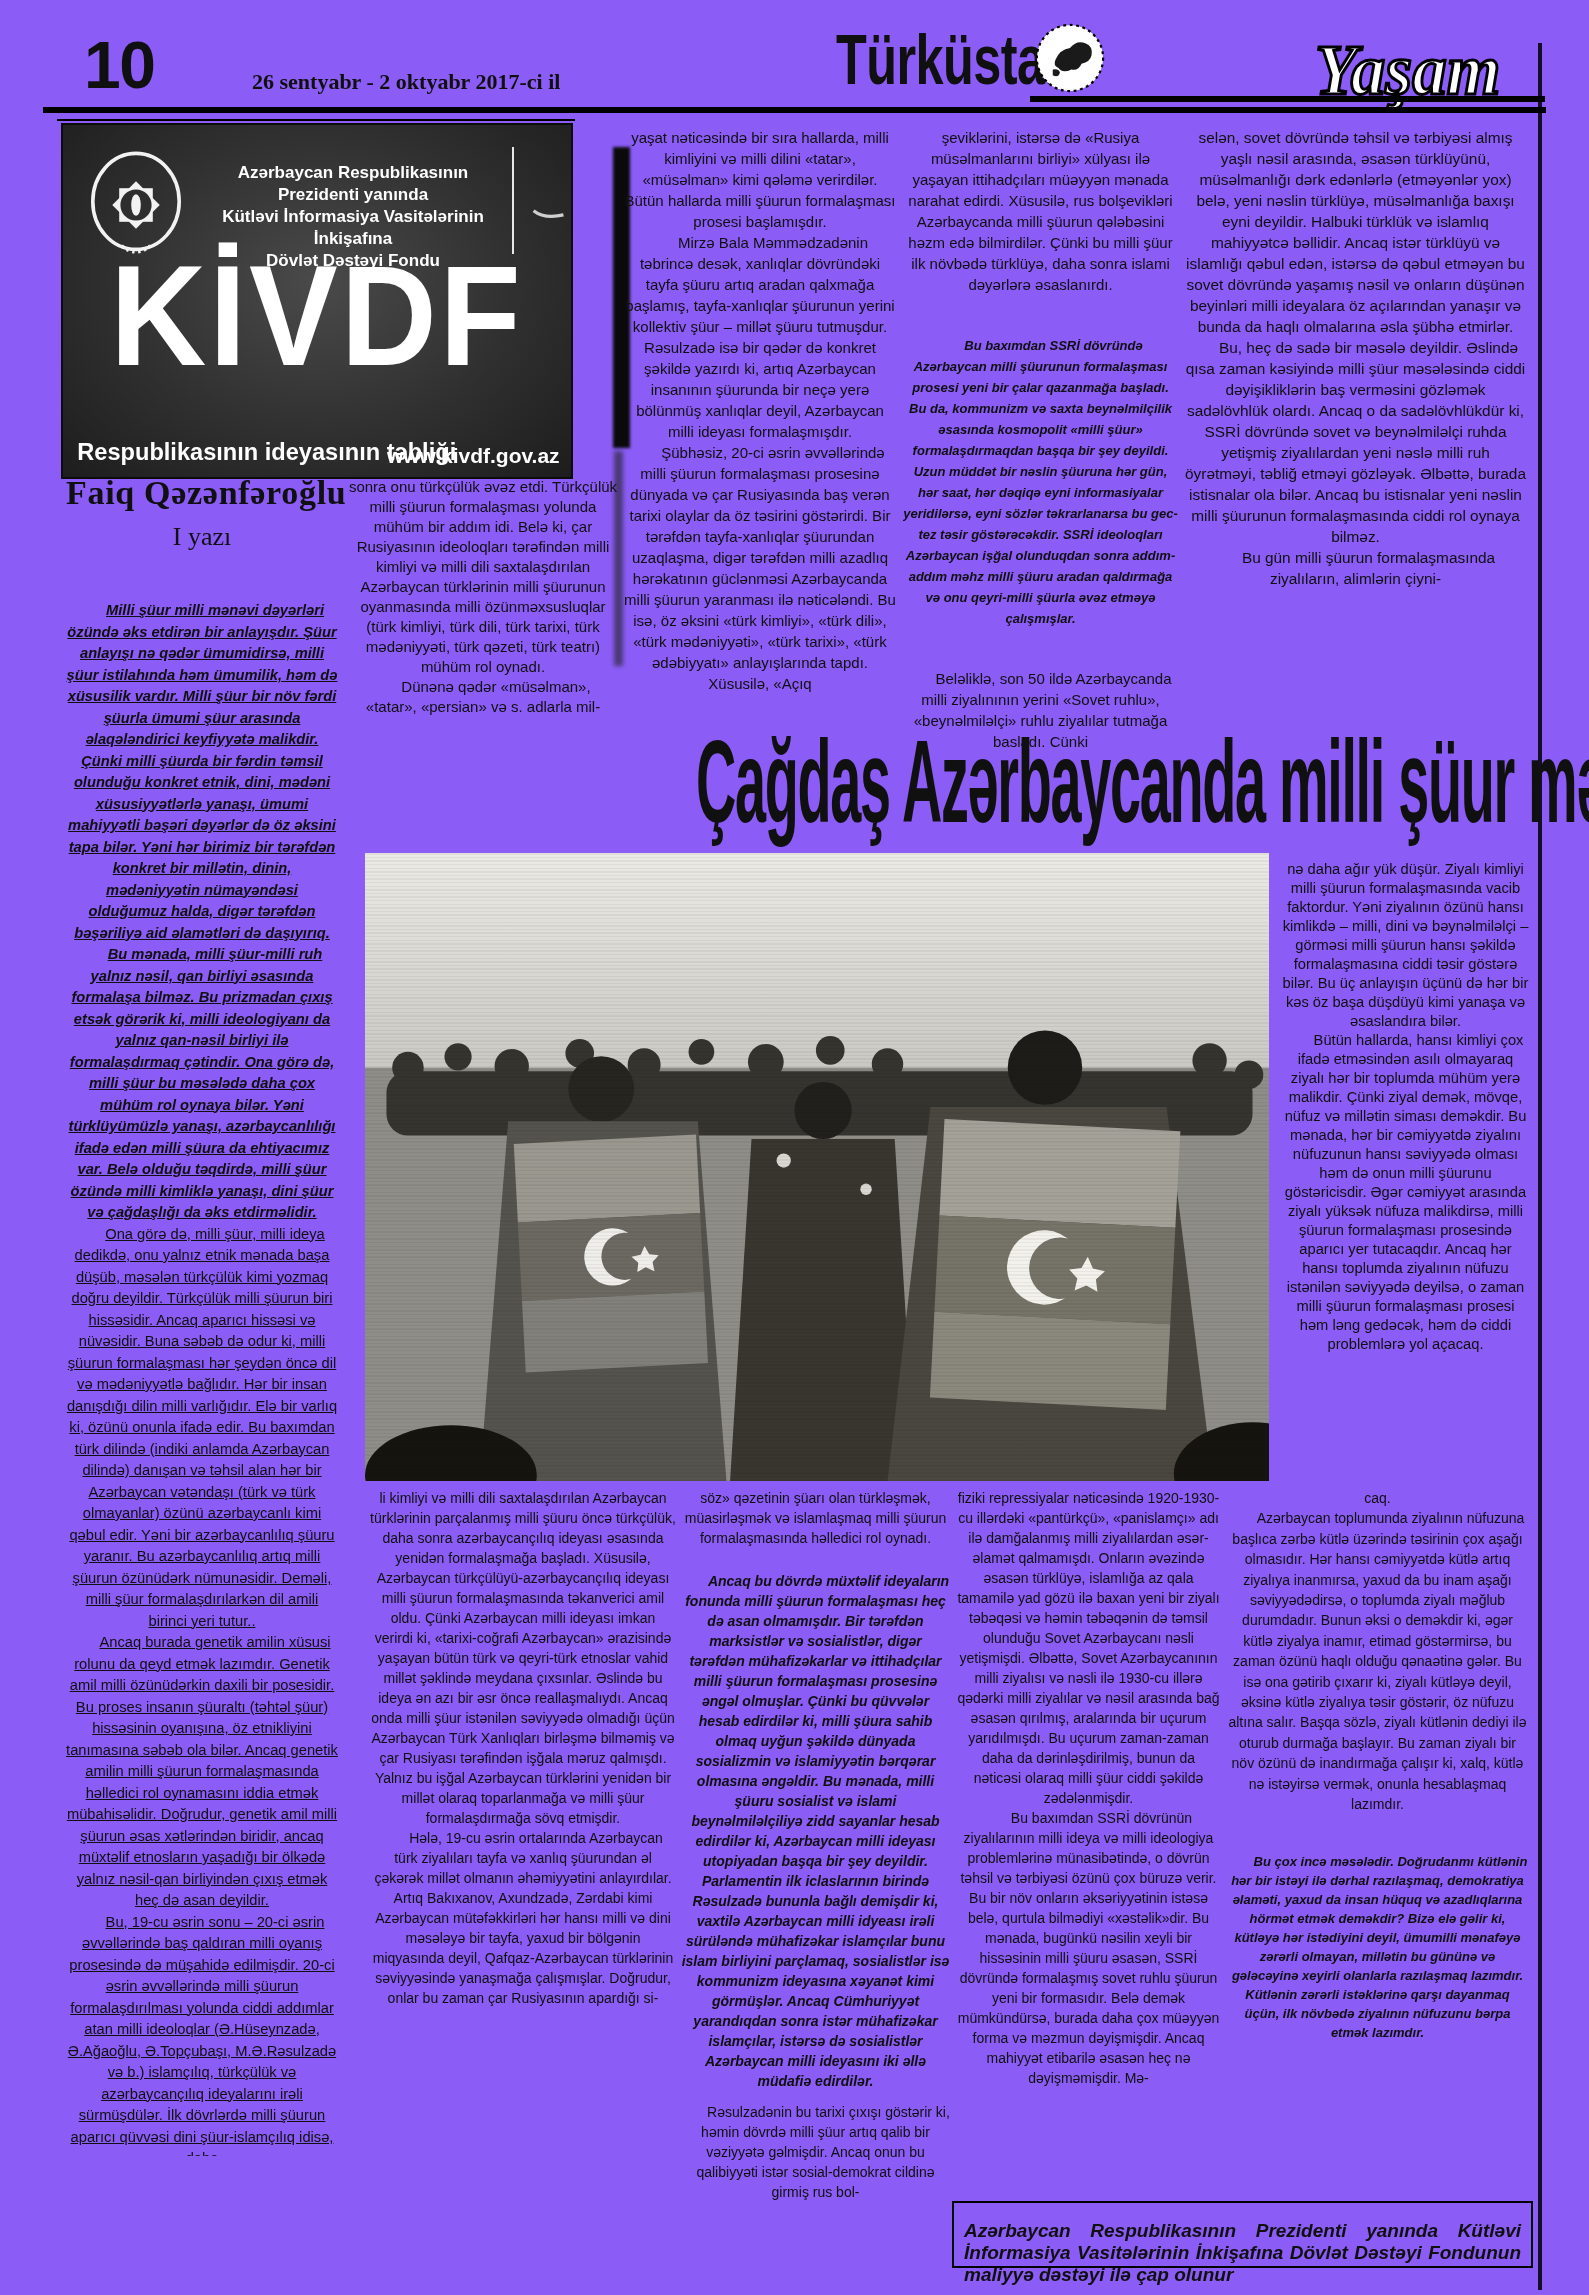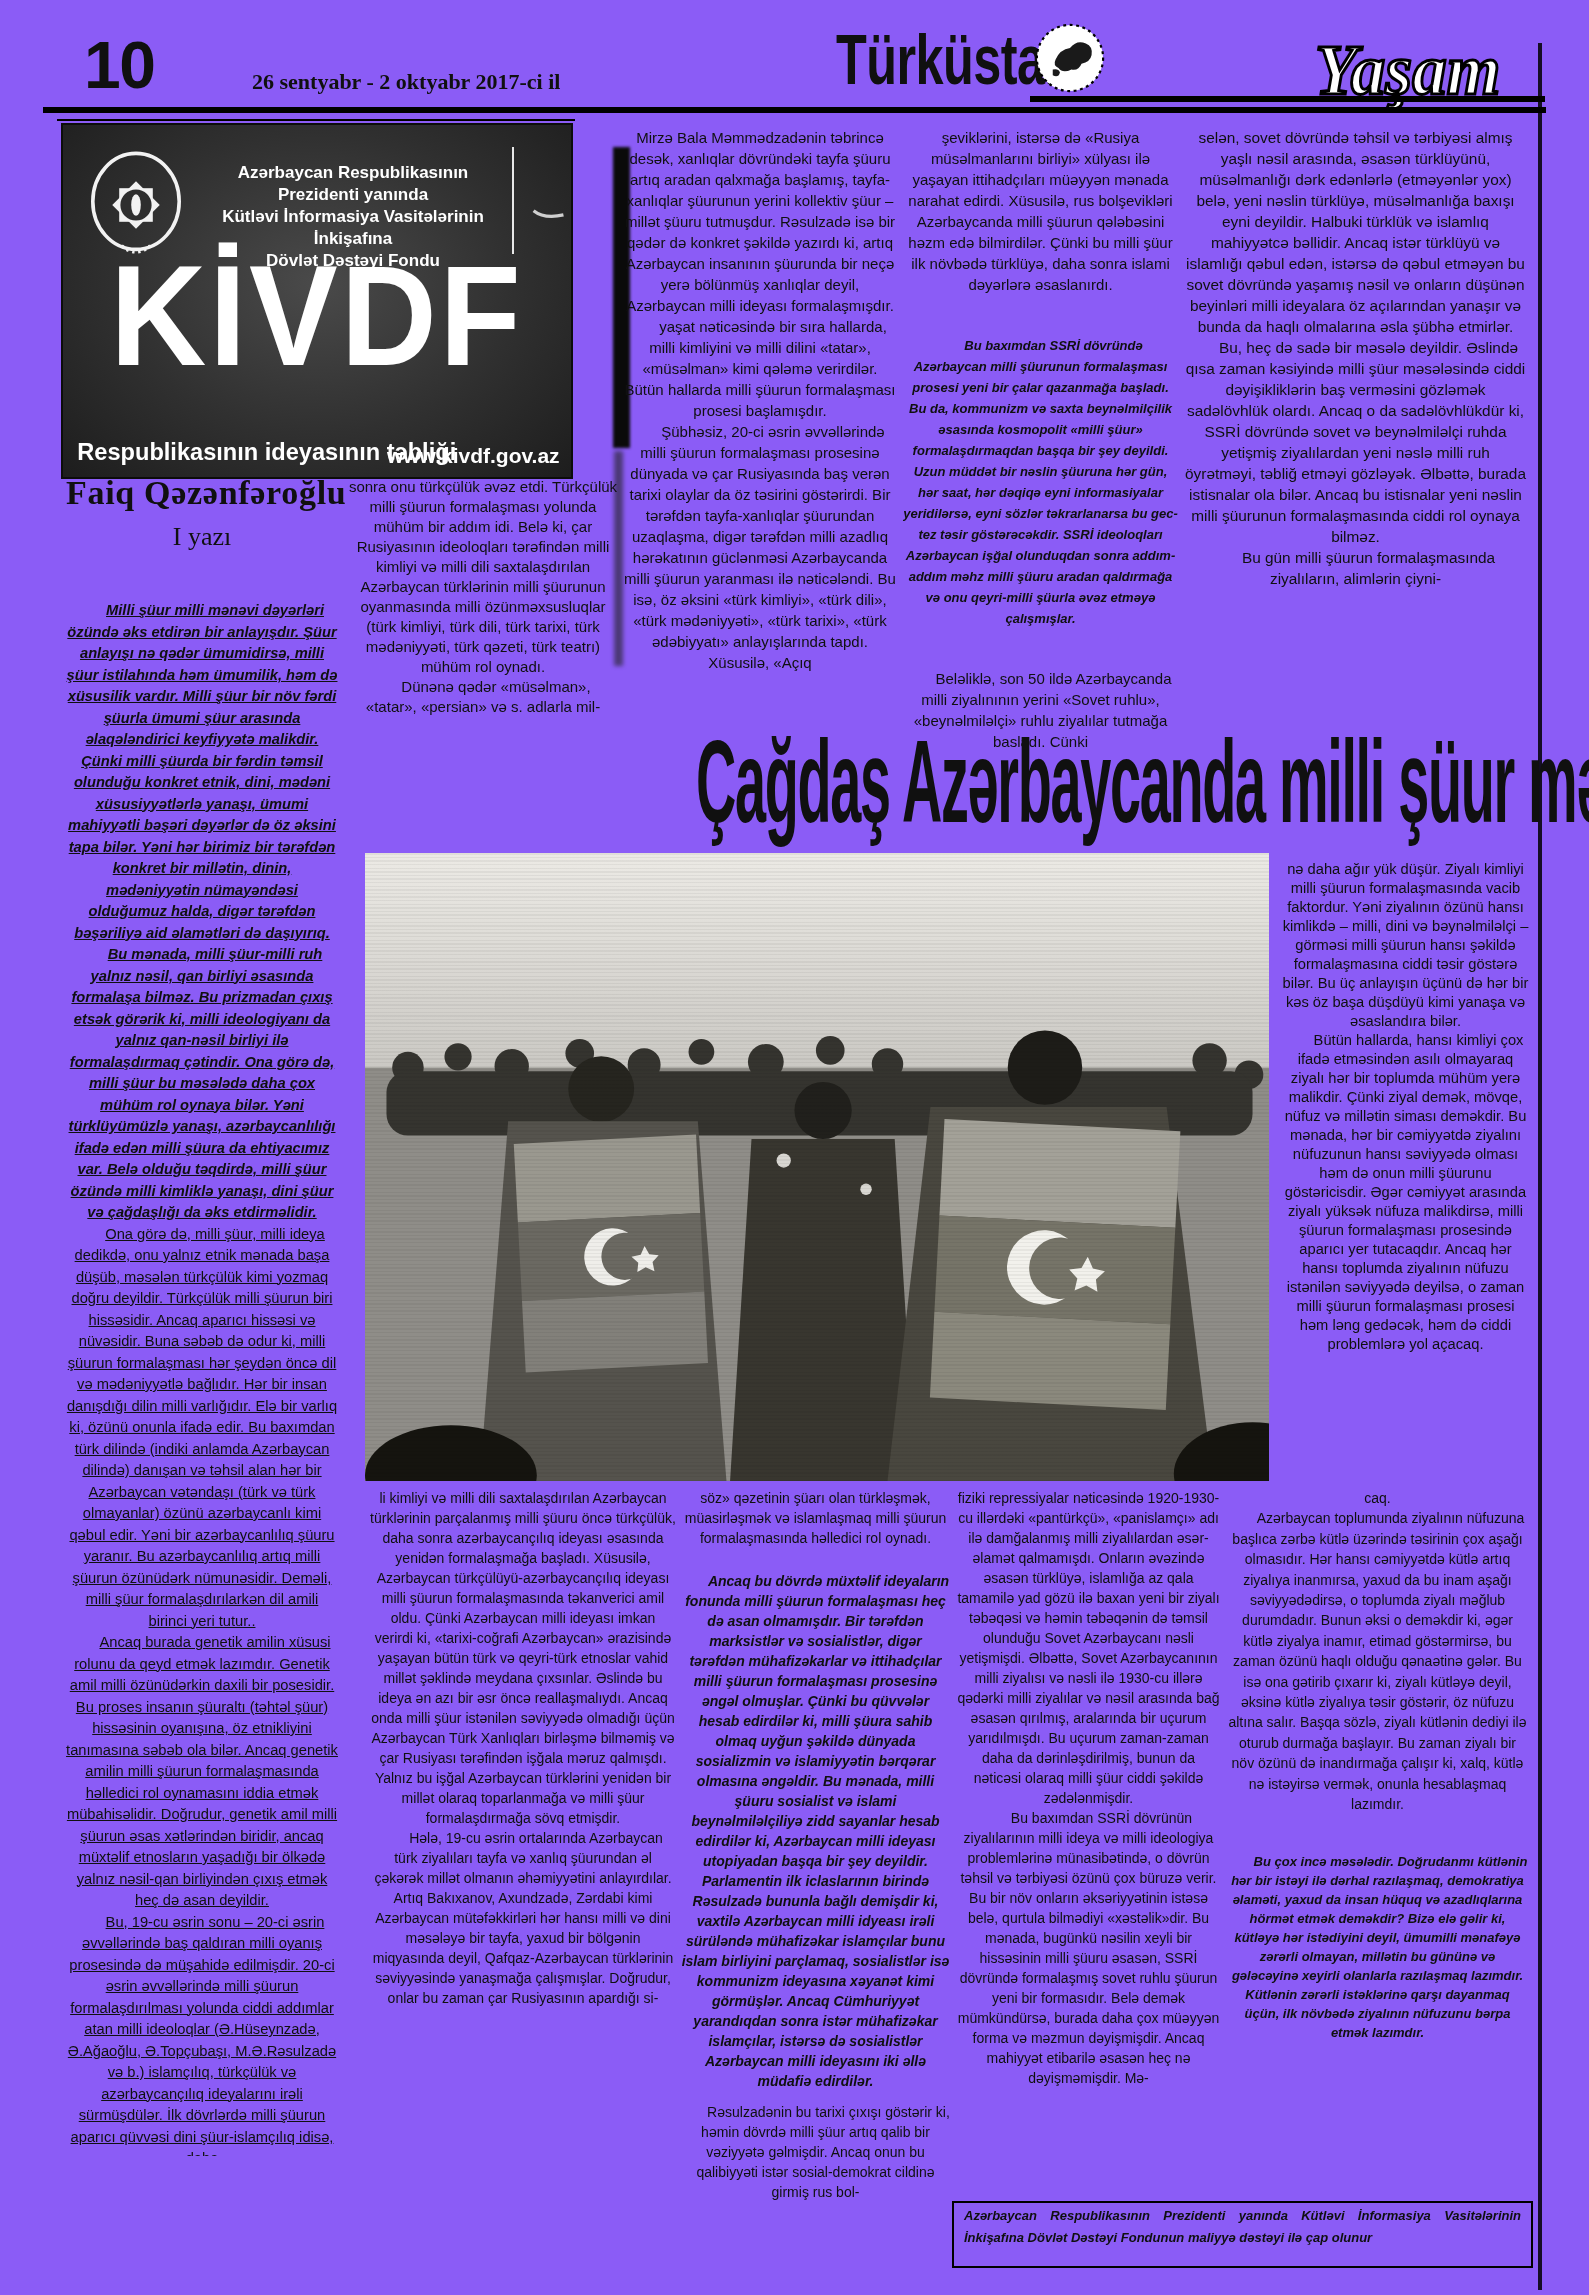--- a/index.html
+++ b/index.html
@@ -65,21 +65,21 @@
 
   .colB{left:370px;top:1488px;width:306px;height:733px;font-size:14px;line-height:20px;}
   .colCa{left:681px;top:1488px;width:269px;font-size:14px;line-height:20px;}
   .colCb{left:681px;top:1571px;width:269px;height:530px;font-size:14px;line-height:20px;}
   .colCc{left:681px;top:2102px;width:269px;height:119px;font-size:14px;line-height:20px;}
   .colD{left:957px;top:1488px;width:263px;height:701px;font-size:14px;line-height:20px;}
   .colEa{left:1227px;top:1488px;width:301px;height:630px;font-size:14px;line-height:20.4px;}
   .colEb{left:1227px;top:1852px;width:301px;height:336px;font-size:13px;line-height:19px;}
 
   .footnote{left:952px;top:2201px;width:581px;height:67px;border:2.1px solid #000;box-sizing:border-box;
-            padding:2px 10px;font-size:13px;line-height:22px;font-weight:700;font-style:italic;text-align:justify;}
+            padding:17px 10px;font-size:19px;line-height:22px;font-weight:700;font-style:italic;text-align:justify;}
 </style>
 </head>
 <body>
 
 <div class="page">
 
   <div class="abs pagenum">10</div>
   <div class="abs dateline">26 sentyabr - 2 oktyabr 2017-ci il</div>
   <div class="abs masthead">Türküstan</div>
   <div class="abs globe">
@@ -141,22 +141,22 @@
         <p class="para">Ona görə də, milli şüur, milli ideya dedikdə, onu yalnız etnik mənada başa düşüb, məsələn türkçülük kimi yozmaq doğru deyildir. Türkçülük milli şüurun biri hissəsidir. Ancaq aparıcı hissəsi və nüvəsidir. Buna səbəb də odur ki, milli şüurun formalaşması hər şeydən öncə dil və mədəniyyətlə bağlıdır. Hər bir insan danışdığı dilin milli varlığıdır. Elə bir varlıq ki, özünü onunla ifadə edir. Bu baxımdan türk dilində (indiki anlamda Azərbaycan dilində) danışan və təhsil alan hər bir Azərbaycan vətəndaşı (türk və türk olmayanlar) özünü azərbaycanlı kimi qəbul edir. Yəni bir azərbaycanlılıq şüuru yaranır. Bu azərbaycanlılıq artıq milli şüurun özünüdərk nümunəsidir. Deməli, milli şüur formalaşdırılarkən dil amili birinci yeri tutur..</p>
         <p class="para">Ancaq burada genetik amilin xüsusi rolunu da qeyd etmək lazımdır. Genetik amil milli özünüdərkin daxili bir posesidir. Bu proses insanın şüuraltı (təhtəl şüur) hissəsinin oyanışına, öz etnikliyini tanımasına səbəb ola bilər. Ancaq genetik amilin milli şüurun formalaşmasında həlledici rol oynamasını iddia etmək mübahisəlidir. Doğrudur, genetik amil milli şüurun əsas xətlərindən biridir, ancaq müxtəlif etnosların yaşadığı bir ölkədə yalnız nəsil-qan birliyindən çıxış etmək heç də asan deyildir.</p>
         <p class="para">Bu, 19-cu əsrin sonu – 20-ci əsrin əvvəllərində baş qaldıran milli oyanış prosesində də müşahidə edilmişdir. 20-ci əsrin əvvəllərində milli şüurun formalaşdırılması yolunda ciddi addımlar atan milli ideoloqlar (Ə.Hüseynzadə, Ə.Ağaoğlu, Ə.Topçubaşı, M.Ə.Rəsulzadə və b.) islamçılıq, türkçülük və azərbaycançılıq ideyalarını irəli sürmüşdülər. İlk dövrlərdə milli şüurun aparıcı qüvvəsi dini şüur-islamçılıq idisə, daha</p>
       </div>
   </div>
   <div class="col col2 cont">
       <p class="para">sonra onu türkçülük əvəz etdi. Türkçülük milli şüurun formalaşması yolunda mühüm bir addım idi. Belə ki, çar Rusiyasının ideoloqları tərəfindən milli kimliyi və milli dili saxtalaşdırılan Azərbaycan türklərinin milli şüurunun oyanmasında milli özünməxsusluqlar (türk kimliyi, türk dili, türk tarixi, türk mədəniyyəti, türk qəzeti, türk teatrı) mühüm rol oynadı.</p>
       <p class="para">Dünənə qədər «müsəlman», «tatar», «persian» və s. adlarla mil-</p>
     </div>
   <div class="col col3 cont">
+      <p class="para">yaşat nəticəsində bir sıra hallarda, milli kimliyini və milli dilini «tatar», «müsəlman» kimi qələmə verirdilər. Bütün hallarda milli şüurun formalaşması prosesi başlamışdır.</p>
       <p class="para">Mirzə Bala Məmmədzadənin təbrincə desək, xanlıqlar dövründəki tayfa şüuru artıq aradan qalxmağa başlamış, tayfa-xanlıqlar şüurunun yerini kollektiv şüur – millət şüuru tutmuşdur. Rəsulzadə isə bir qədər də konkret şəkildə yazırdı ki, artıq Azərbaycan insanının şüurunda bir neçə yerə bölünmüş xanlıqlar deyil, Azərbaycan milli ideyası formalaşmışdır.</p>
-      <p class="para">yaşat nəticəsində bir sıra hallarda, milli kimliyini və milli dilini «tatar», «müsəlman» kimi qələmə verirdilər. Bütün hallarda milli şüurun formalaşması prosesi başlamışdır.</p>
       <p class="para">Şübhəsiz, 20-ci əsrin əvvəllərində milli şüurun formalaşması prosesinə dünyada və çar Rusiyasında baş verən tarixi olaylar da öz təsirini göstərirdi. Bir tərəfdən tayfa-xanlıqlar şüurundan uzaqlaşma, digər tərəfdən milli azadlıq hərəkatının güclənməsi Azərbaycanda milli şüurun yaranması ilə nəticələndi. Bu isə, öz əksini «türk kimliyi», «türk dili», «türk mədəniyyəti», «türk tarixi», «türk ədəbiyyatı» anlayışlarında tapdı. Xüsusilə, «Açıq</p>
     </div>
   <div class="col col4a cont">
       <p class="para">şeviklərini, istərsə də «Rusiya müsəlmanlarını birliyi» xülyası ilə yaşayan ittihadçıları müəyyən mənada narahat edirdi. Xüsusilə, rus bolşevikləri Azərbaycanda milli şüurun qələbəsini həzm edə bilmirdilər. Çünki bu milli şüur ilk növbədə türklüyə, daha sonra islami dəyərlərə əsaslanırdı.</p>
     </div>
   <div class="col col4b ital">
       <p class="para">Bu baxımdan SSRİ dövründə Azərbaycan milli şüurunun formalaşması prosesi yeni bir çalar qazanmağa başladı. Bu da, kommunizm və saxta beynəlmilçilik əsasında kosmopolit «milli şüur» formalaşdırmaqdan başqa bir şey deyildi. Uzun müddət bir nəslin şüuruna hər gün, hər saat, hər dəqiqə eyni informasiyalar yeridilərsə, eyni sözlər təkrarlanarsa bu gec-tez təsir göstərəcəkdir. SSRİ ideoloqları Azərbaycan işğal olunduqdan sonra addım-addım məhz milli şüuru aradan qaldırmağa və onu qeyri-milli şüurla əvəz etməyə çalışmışlar.</p>
     </div>
   <div class="col col4c">
       <p class="para">Beləliklə, son 50 ildə Azərbaycanda milli ziyalınının yerini «Sovet ruhlu», «beynəlmiləlçi» ruhlu ziyalılar tutmağa başladı. Çünki</p>

